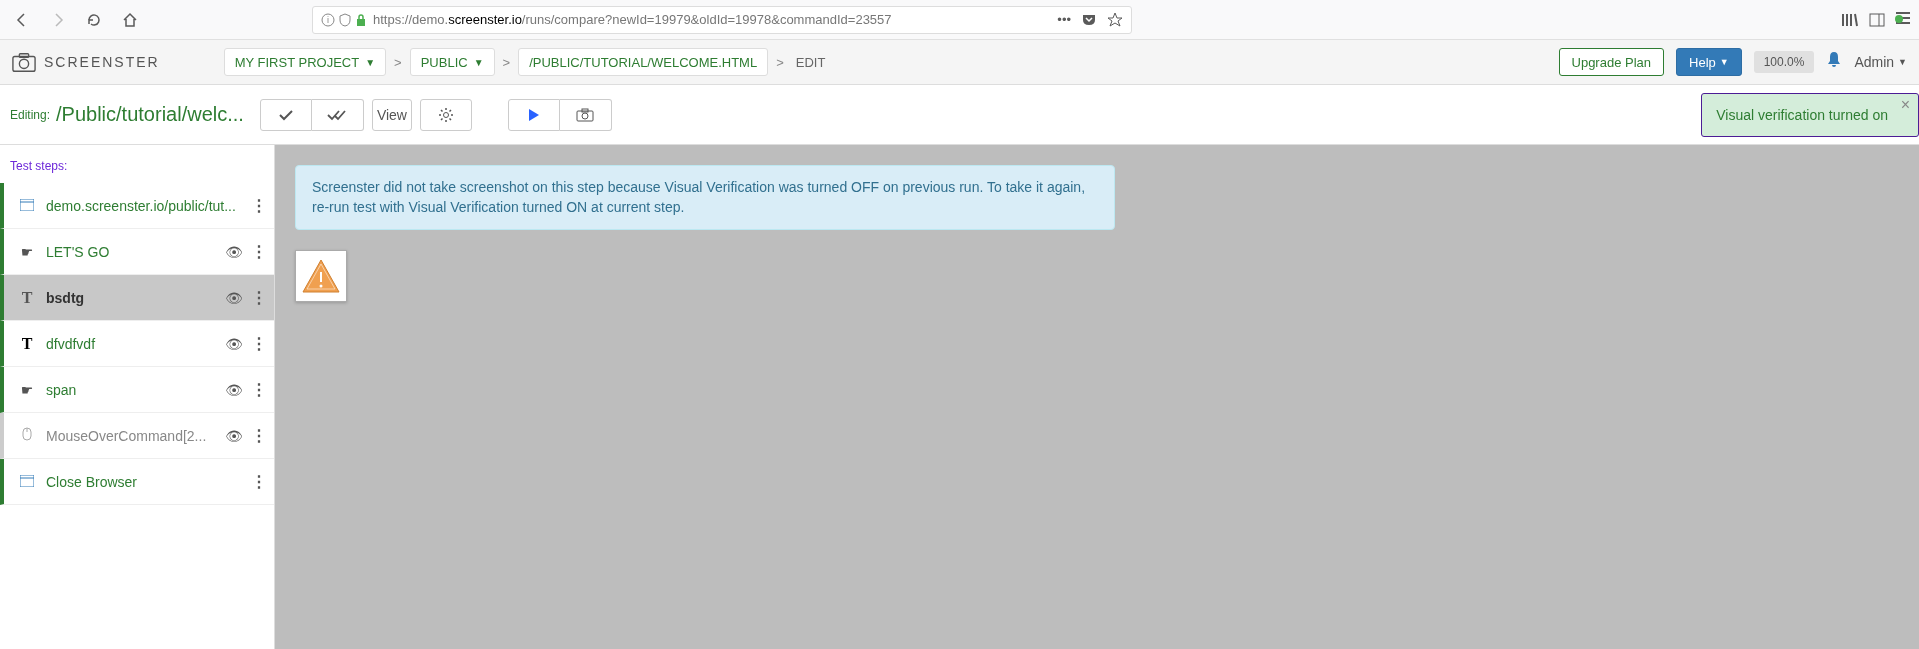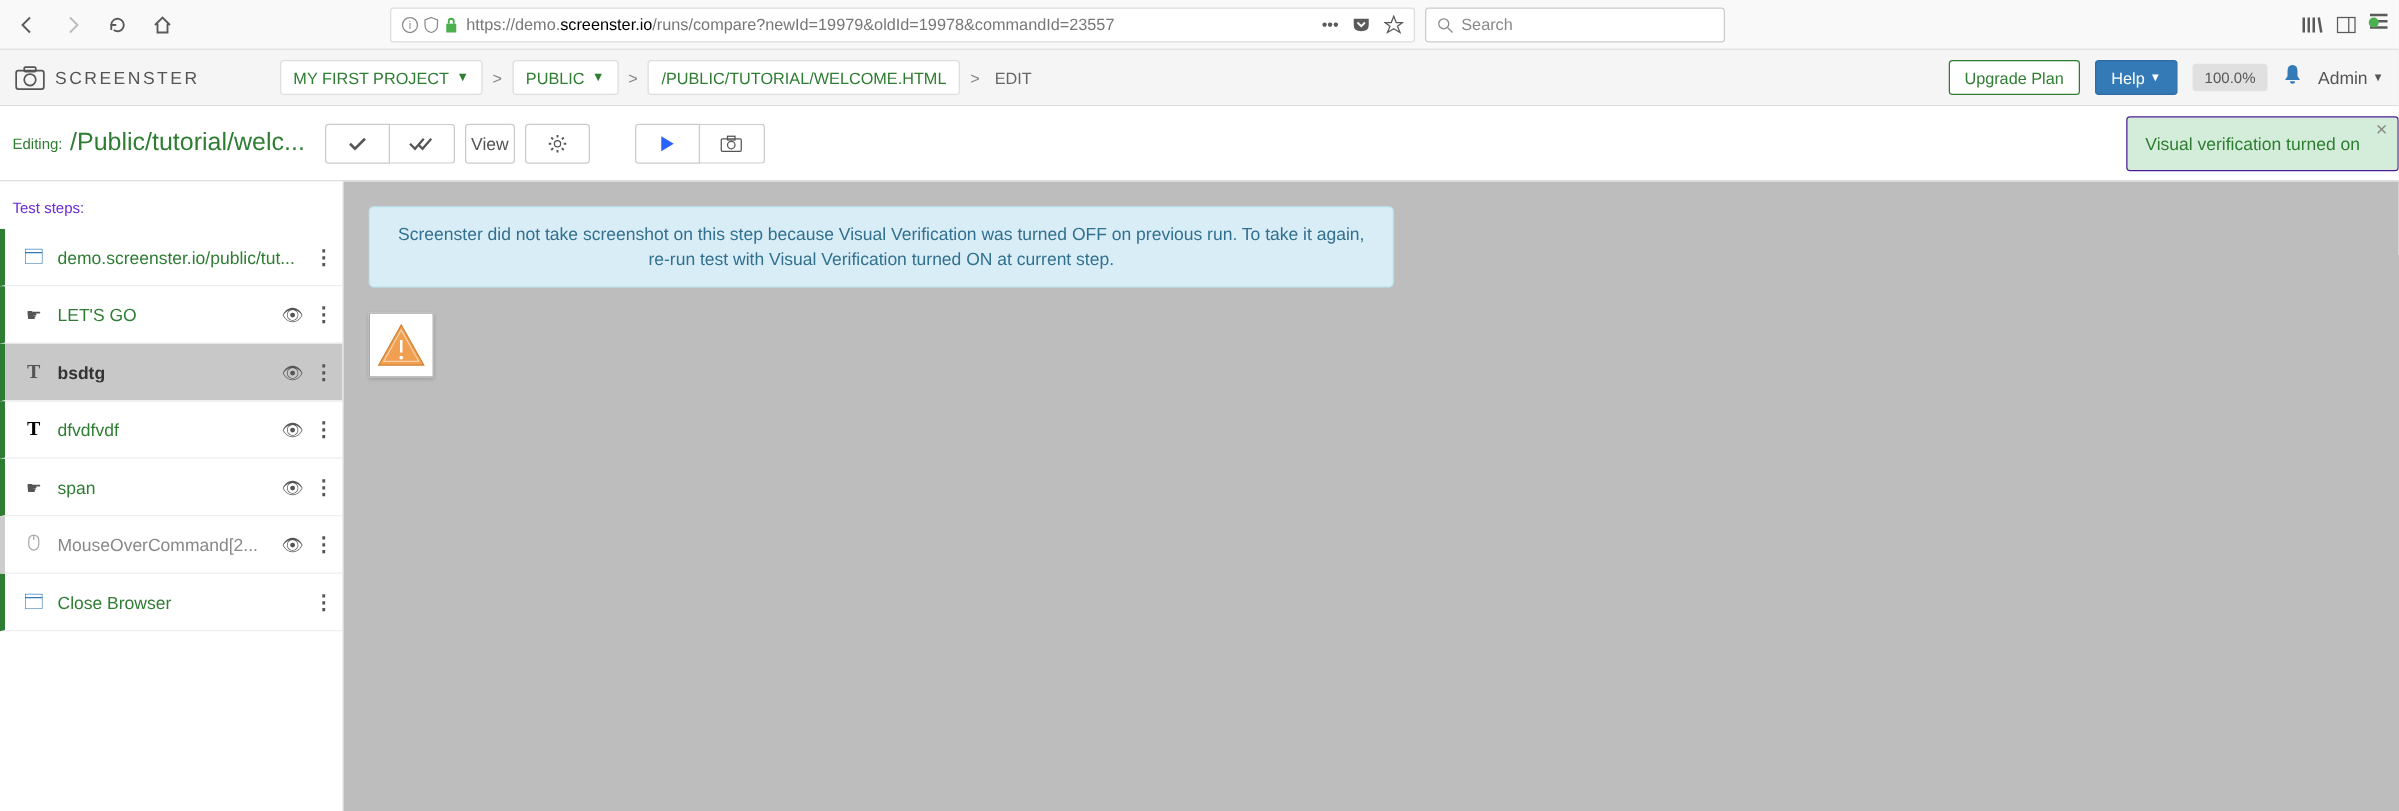--- a/index.html
+++ b/index.html
@@ -58,21 +58,21 @@
     .step { height: 46px; border-bottom: 1px solid #eee; border-left: 4px solid #2e7d32; display: flex; align-items: center; padding: 0 8px 0 14px; gap: 10px; cursor: pointer; font-size: 14px; position: relative; }
     .step.selected { background: #c8c8c8; }
     .step .step-icon { width: 18px; text-align: center; color: #555; flex-shrink: 0; }
     .step .step-label { flex: 1; white-space: nowrap; overflow: hidden; text-overflow: ellipsis; }
     .step.green .step-label { color: #2e7d32; }
     .step.bold .step-label { font-weight: bold; color: #333; }
     .step-actions { display: flex; gap: 8px; align-items: center; color: #555; flex-shrink: 0; }
     .eye { font-size: 14px; }
     .dots { font-size: 16px; font-weight: bold; letter-spacing: -1px; }
     
-    .content { flex: 1; background: #bdbdbd; padding: 20px; display: flex; flex-direction: column; gap: 20px; text-align: center; }
+    .content { flex: 1; background: #bdbdbd; padding: 20px; display: flex; flex-direction: column; gap: 20px; }
     .info-banner { background: #d9edf7; border: 1px solid #bce8f1; border-radius: 4px; padding: 12px 16px; color: #31708f; font-size: 14px; max-width: 820px; line-height: 1.4; }
     .thumb { width: 52px; height: 52px; background: #fff; border: 1px solid #aaa; padding: 2px; display: flex; align-items: center; justify-content: center; box-shadow: 0 1px 3px rgba(0,0,0,0.2); }
     .thumb svg { width: 44px; height: 44px; }
     
     .t-icon { font-family: Georgia, serif; font-weight: bold; font-size: 16px; }
   </style>
 </head>
 <body>
 
 <div class="browser-bar">
@@ -120,27 +120,20 @@
       <svg width="16" height="14" viewBox="0 0 16 14">
           <path d="M2 2 L14 2 L14 7 Q14 12 8 12 Q2 12 2 7 Z" fill="#5a5a5a"></path>
           <path d="M5 5 L8 8 L11 5" stroke="#fff" stroke-width="1.5" fill="none"></path>
         </svg>
       <svg width="16" height="16" viewBox="0 0 16 16">
           <path d="M8 1 L10 6 L15 6 L11 9 L13 14 L8 11 L3 14 L5 9 L1 6 L6 6 Z" stroke="#5a5a5a" fill="none"></path>
         </svg>
     </span>
   </div>
 
-  <div class="search-box">
-    <svg width="14" height="14" viewBox="0 0 14 14">
-        <circle cx="6" cy="6" r="4" stroke="#888" fill="none"></circle>
-        <line x1="9" y1="9" x2="13" y2="13" stroke="#888"></line>
-      </svg>
-    <span>Search</span>
-  </div>
 
   <div class="browser-right">
     <svg width="18" height="16" viewBox="0 0 18 16">
         <line x1="2" y1="2" x2="2" y2="14" stroke="#5a5a5a" stroke-width="2"></line>
         <line x1="6" y1="2" x2="6" y2="14" stroke="#5a5a5a" stroke-width="2"></line>
         <line x1="10" y1="2" x2="10" y2="14" stroke="#5a5a5a" stroke-width="2"></line>
         <line x1="14" y1="2" x2="16" y2="14" stroke="#5a5a5a" stroke-width="2"></line>
       </svg>
     <svg width="16" height="16" viewBox="0 0 16 16">
         <rect x="1" y="2" width="14" height="12" stroke="#5a5a5a" fill="none"></rect>

